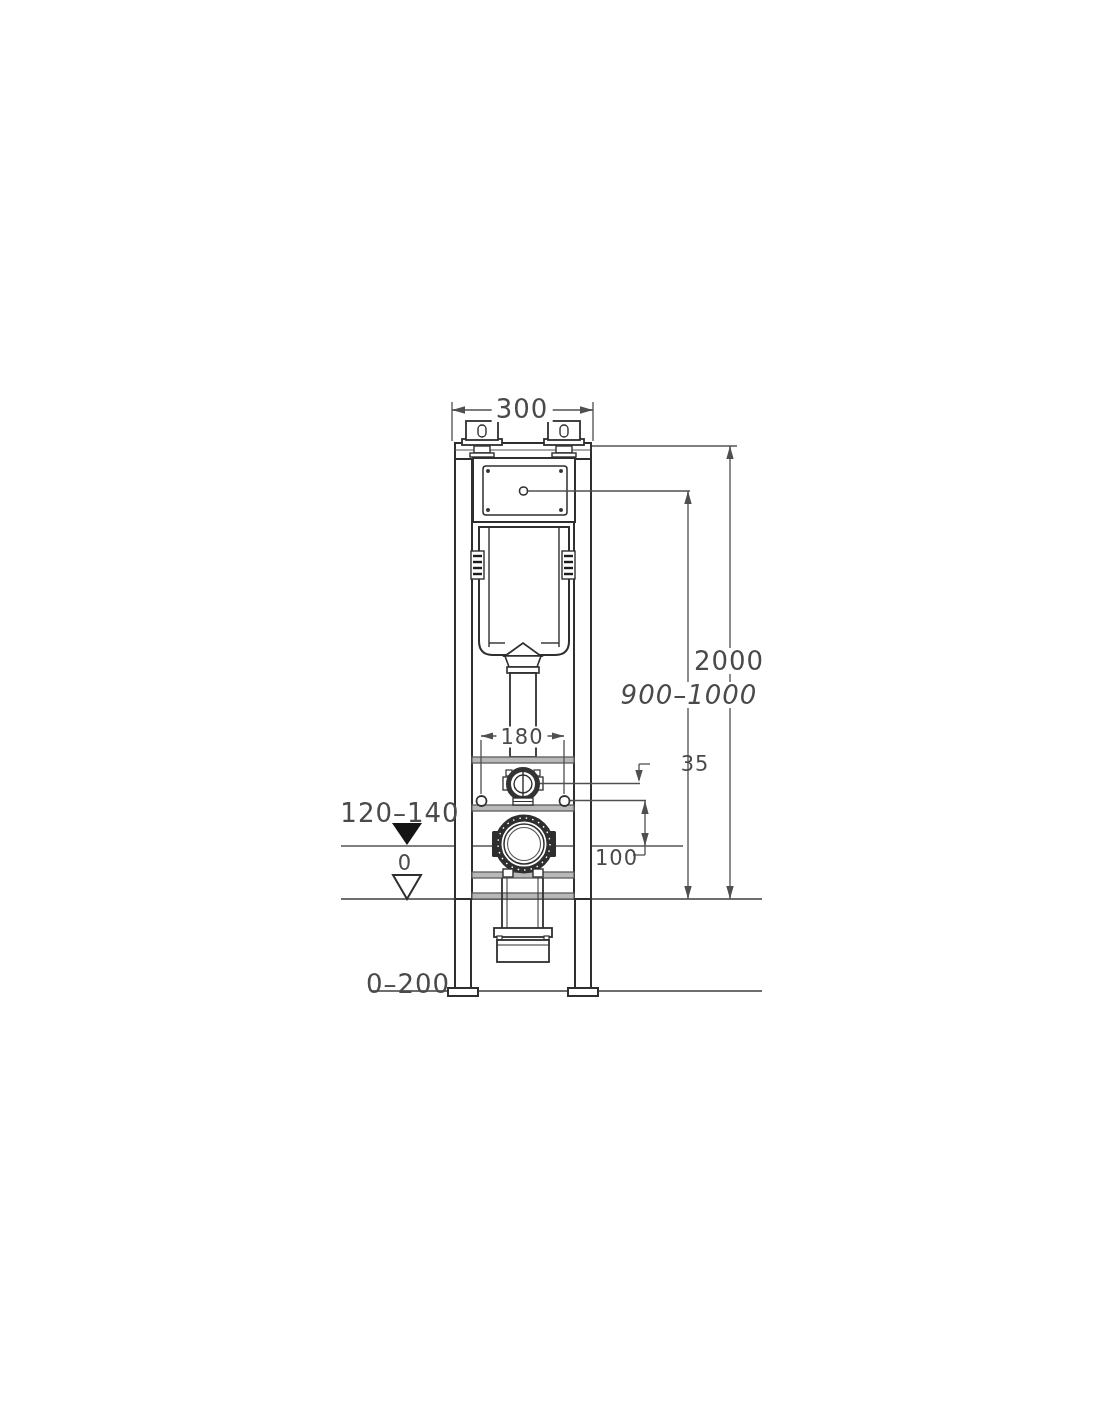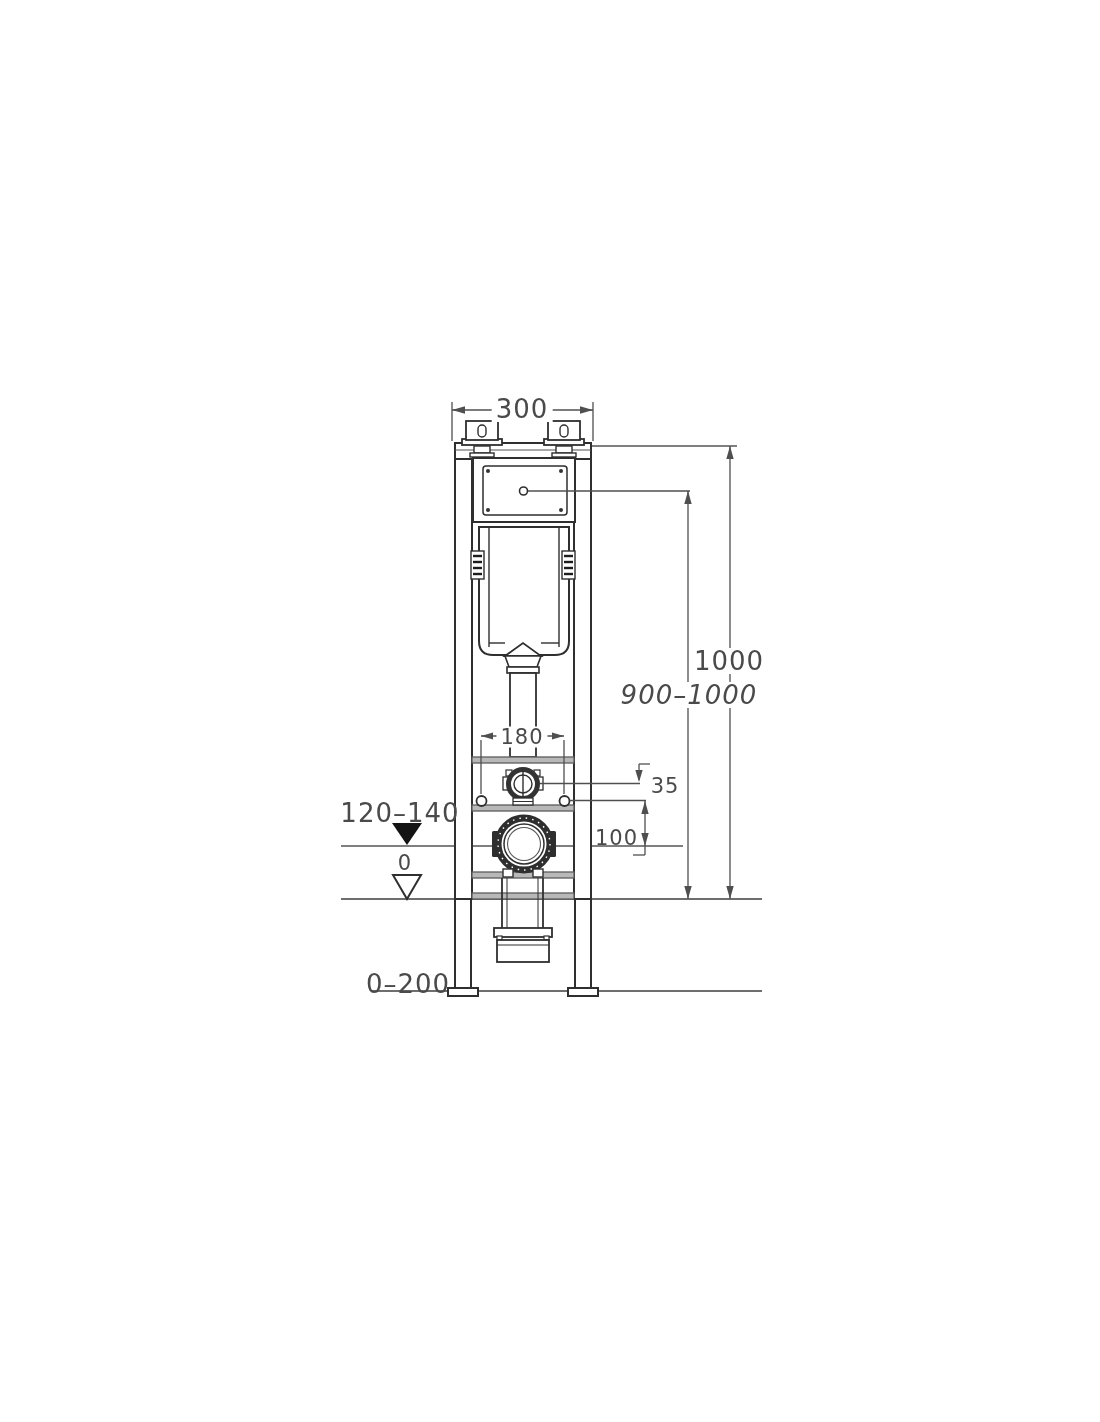--- a/index.html
+++ b/index.html
@@ -186,29 +186,29 @@
       <line x1="570" y1="800.5" x2="646" y2="800.5"></line>
       <line x1="645" y1="801" x2="645" y2="855"></line>
       <line x1="633" y1="855" x2="645" y2="855"></line>
       <polygon points="645,801 641.3,814 648.7,814" stroke="none"></polygon>
       <polygon points="645,846 641.3,833 648.7,833" stroke="none"></polygon>
     </g>
   </svg>
 
   <div class="dim-label lg on-line" style="left:522px;top:409px;">300</div>
 
-  <div class="dim-label lg on-line" style="left:729px;top:661px;">1000</div>
+  <div class="dim-label lg on-line" style="left:729px;top:661px;">2000</div>
 
   <div class="dim-label lg on-line" style="left:689px;top:695px;font-style:italic;">900–1000</div>
 
   <div class="dim-label sm on-line" style="left:522px;top:737px;">180</div>
 
-  <div class="dim-label sm" style="left:665px;top:764px;margin-top:22px;">35</div>
-
-  <div class="dim-label sm" style="left:613px;top:838px;padding-left:7px;">100</div>
+  <div class="dim-label sm" style="left:695px;top:764px;">35</div>
+
+  <div class="dim-label sm" style="left:613px;top:858px;padding-left:7px;">100</div>
 
   <div class="dim-label lg" style="left:400px;top:813px;">120–140</div>
 
   <div class="dim-label sm" style="left:405px;top:863px;">0</div>
 
   <div class="dim-label lg" style="left:408px;top:951px;margin-top:33px;">0–200</div>
 
 </div>
 
 </body></html>

